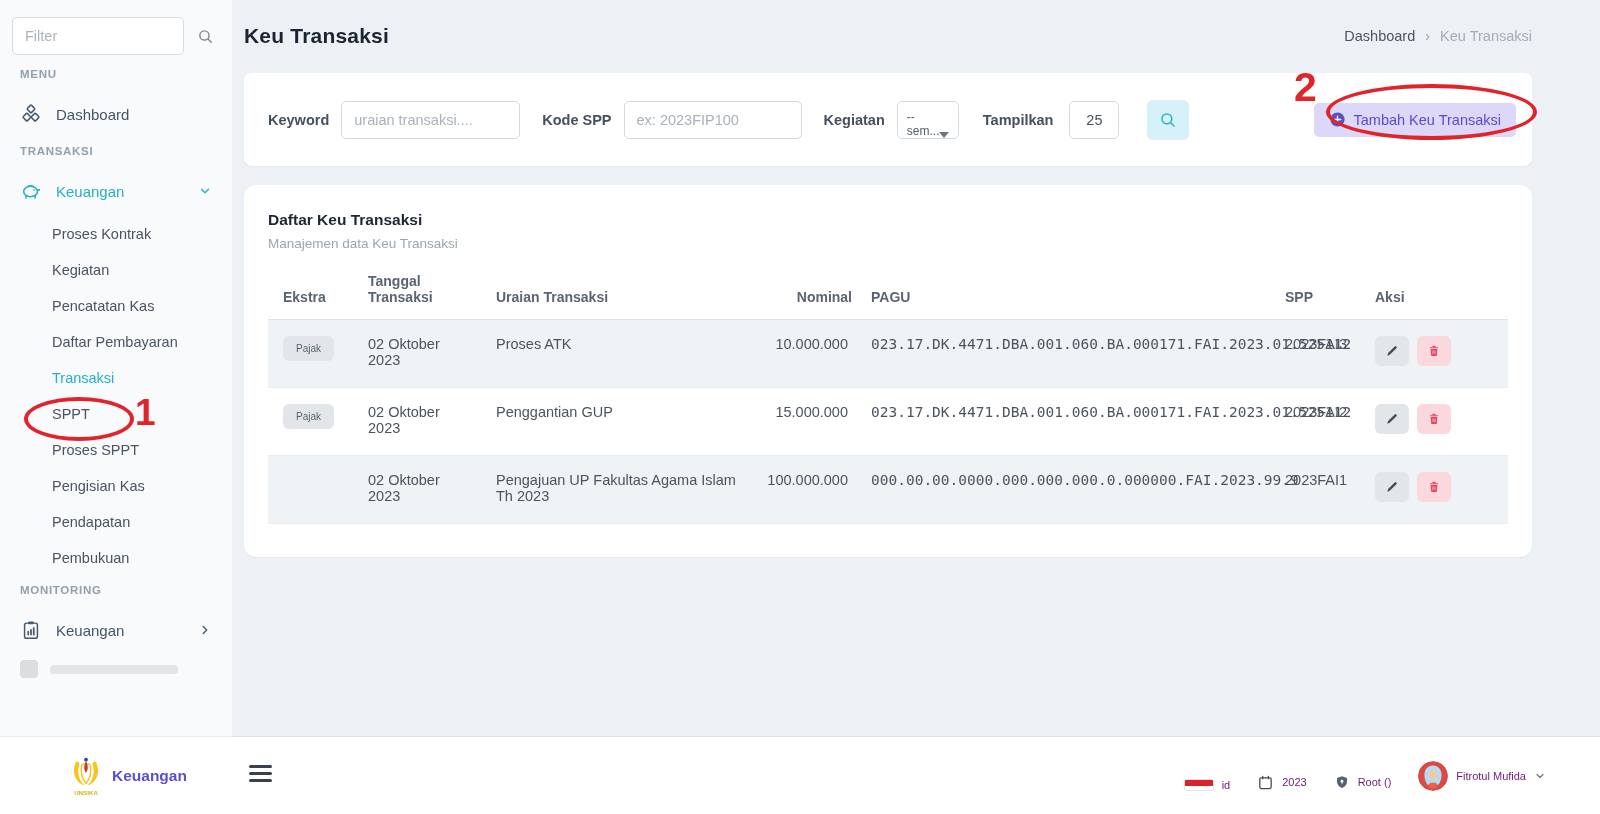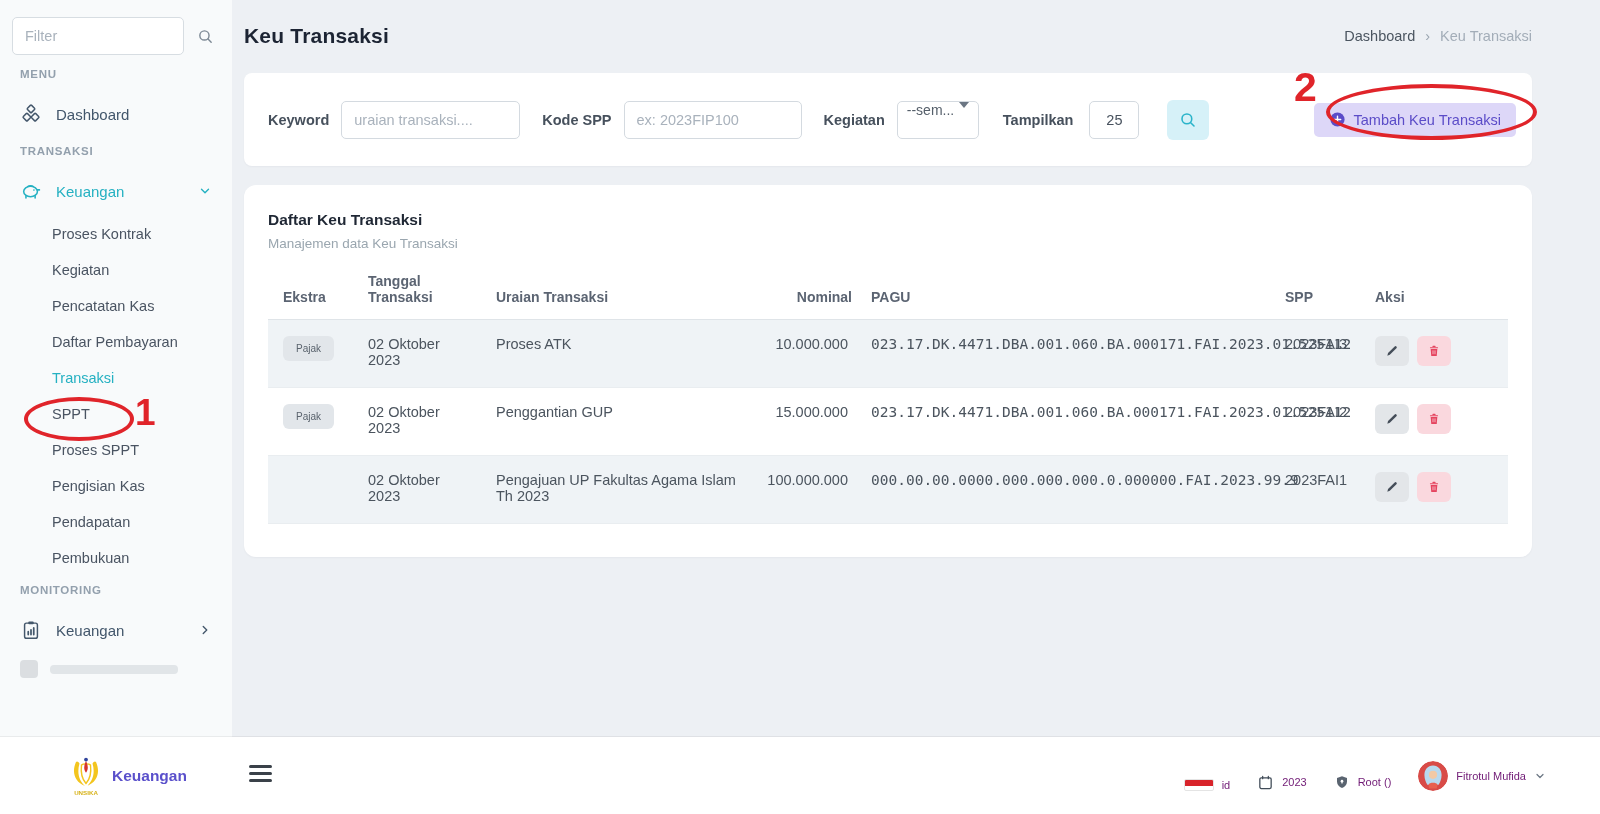--- a/index.html
+++ b/index.html
@@ -78,23 +78,23 @@
   .f-label { font-size:14.5px; font-weight:bold; color:#46505c; white-space:nowrap; }
   .txt-input {
     height:38px; border:1px solid #d4dae0; border-radius:5px; background:#fff;
     padding:0 12px; font-size:14.5px; color:#5a6470; outline:none;
     font-family:"Liberation Sans",sans-serif;
   }
   .txt-input::placeholder { color:#a9b2bc; }
   .keyword-input { width:179px; margin:0 22px 0 12px; }
   .kodespp-input { width:178px; margin:0 22px 0 12px; }
   .select-box {
-    width:82px; height:38px; border:1px solid #d4dae0; border-radius:5px;
-    margin:0 24px 0 12px; display:flex; align-items:flex-start; padding:0 9px;
-    font-size:14px; color:#555f6a; cursor:pointer;
+    width:62px; height:38px; border:1px solid #d4dae0; border-radius:5px;
+    margin:0 24px 0 12px; display:flex; align-items:flex-end; padding:0 9px;
+    font-size:12px; color:#555f6a; cursor:pointer;
   }
   .select-box .caret { margin-left:auto; width:0; height:0;
     border-left:5px solid transparent; border-right:5px solid transparent;
     border-top:6px solid #6b7683; }
   .tampilkan-input { width:50px; margin:0 0 0 16px; text-align:center; color:#48525e; }
   .search-btn {
     width:42px; height:40px; margin-left:28px; border:none; border-radius:6px;
     background:#d6f1f8; display:flex; align-items:center; justify-content:center; cursor:pointer;
   }
   .add-btn {

